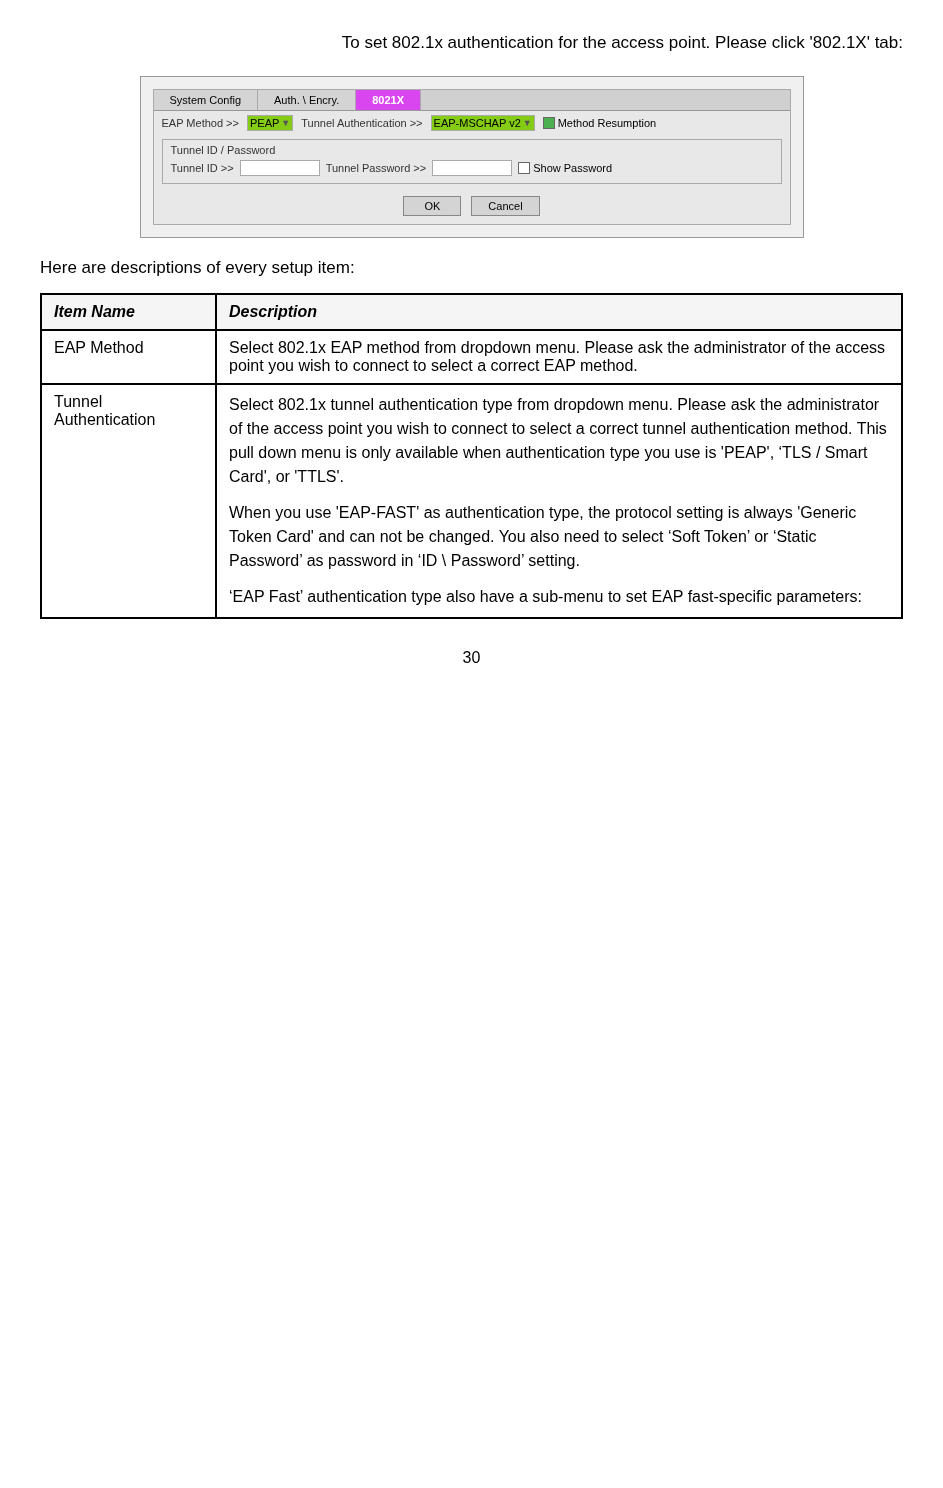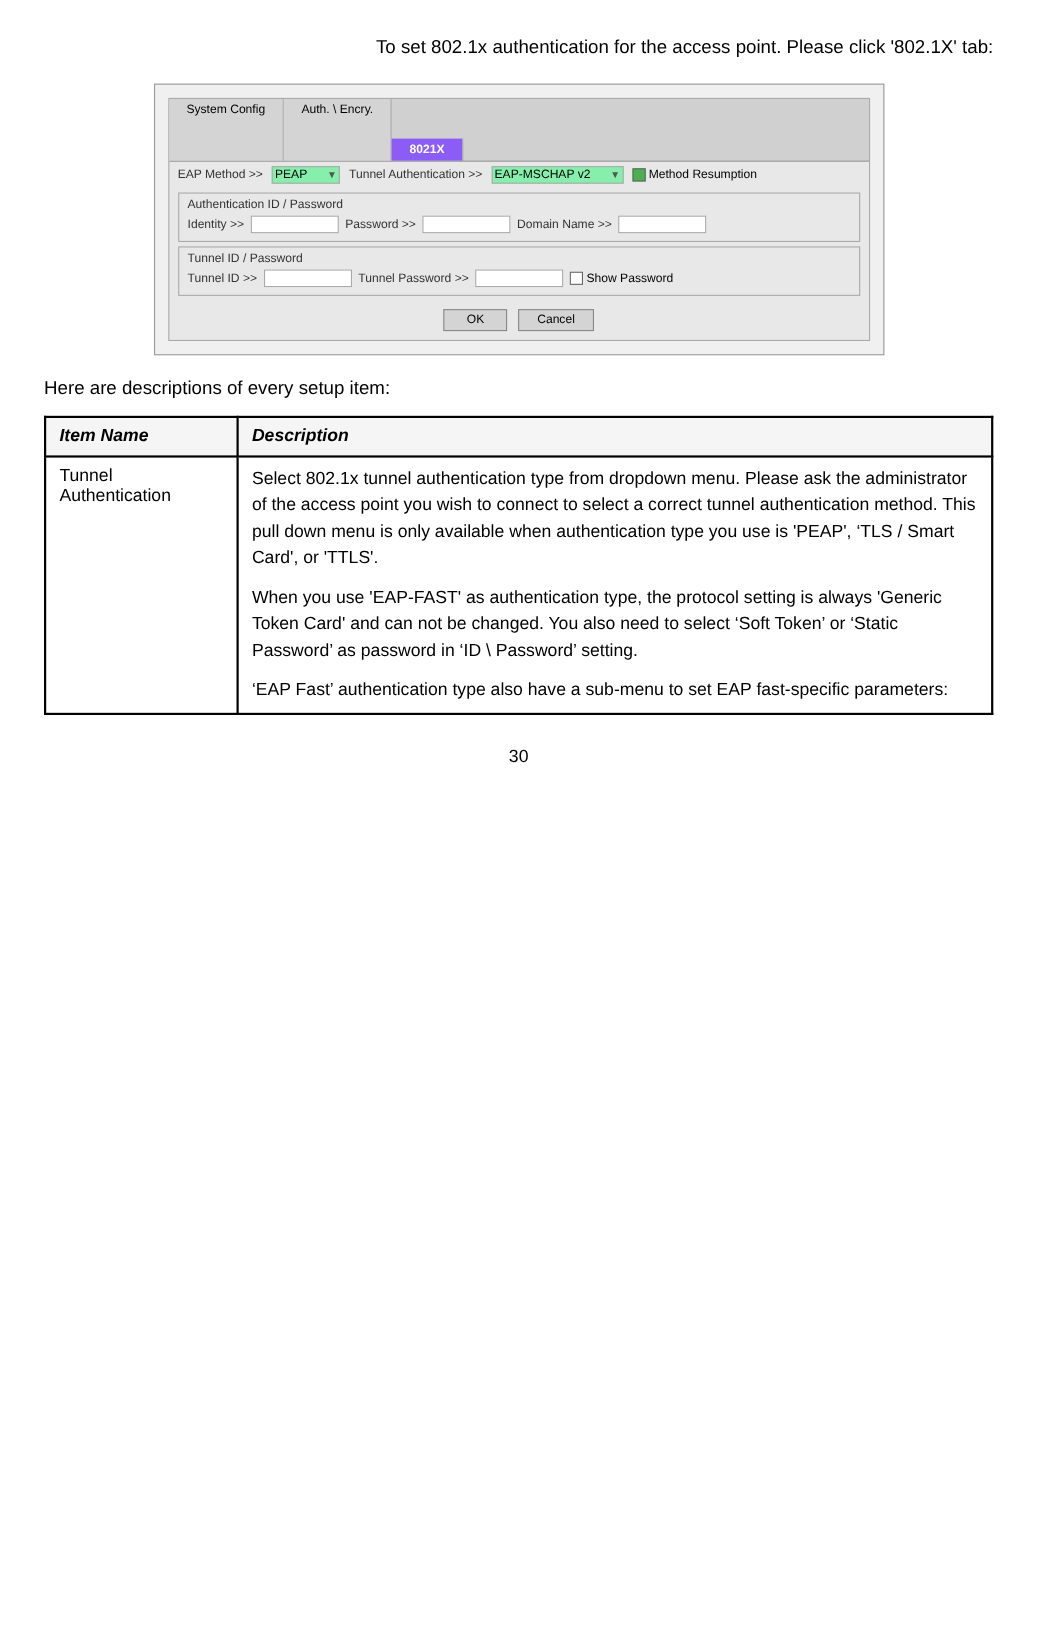--- a/index.html
+++ b/index.html
@@ -47,47 +47,46 @@
 
     .dialog-tab {
       padding: 4px 16px;
       border-right: 1px solid #aaa;
       font-size: 11px;
       cursor: pointer;
       background: #d4d4d4;
     }
 
     .dialog-tab.active {
-      background: #8b5cf6;
+      background: #d946ef;
       color: white;
       font-weight: bold;
-      margin-top: 36px;
     }
 
     .dialog-row {
       display: flex;
       align-items: center;
       padding: 4px 8px;
       gap: 8px;
       flex-wrap: wrap;
     }
 
     .dialog-label {
       font-size: 11px;
       color: #333;
     }
 
     .dialog-select {
       font-size: 11px;
       padding: 1px 2px;
-      background: #86efac;
+      background: #84cc16;
       border: 1px solid #aaa;
       display: inline-flex;
       align-items: center;
-      gap: 18px;
+      gap: 2px;
     }
 
     .dropdown-arrow {
       font-size: 9px;
       color: #555;
     }
 
     .checkbox-label {
       display: flex;
       align-items: center;
@@ -252,31 +251,20 @@
         <span>EAP-MSCHAP v2</span>
         <span class="dropdown-arrow">▼</span>
       </div>
       <div class="checkbox-label">
         <span class="checkbox-small checkbox-checked"></span>
         <span>Method Resumption</span>
       </div>
     </div>
 
 
-    <div class="section-box">
-      <div class="section-title">Authentication ID / Password</div>
-      <div class="form-row">
-        <span class="dialog-label">Identity &gt;&gt;</span>
-        <input class="form-input" type="text" value="" style="">
-        <span class="dialog-label">Password &gt;&gt;</span>
-        <input class="form-input" type="password" value="" style="">
-        <span class="dialog-label">Domain Name &gt;&gt;</span>
-        <input class="form-input" type="text" value="" style="">
-      </div>
-    </div>
 
     <div class="section-box">
       <div class="section-title">Tunnel ID / Password</div>
       <div class="form-row">
         <span class="dialog-label">Tunnel ID &gt;&gt;</span>
         <input class="form-input" type="text" value="" style="">
         <span class="dialog-label">Tunnel Password &gt;&gt;</span>
         <input class="form-input" type="password" value="" style="">
         <div class="checkbox-label">
           <span class="checkbox-small"></span>
@@ -296,20 +284,24 @@
 
 <table class="desc-table">
   <thead>
     <tr>
       <th>Item Name</th>
       <th>Description</th>
     </tr>
   </thead>
   <tbody>
     <tr>
+      <td>EAP Method</td>
+      <td>Select 802.1x EAP method from dropdown menu. Please ask the administrator of the access point you wish to connect to select a correct EAP method.</td>
+    </tr>
+    <tr>
       <td>Tunnel<br>Authentication</td>
       <td>
         <p>Select 802.1x tunnel authentication type from dropdown menu. Please ask the administrator of the access point you wish to connect to select a correct tunnel authentication method. This pull down menu is only available when authentication type you use is 'PEAP', ‘TLS / Smart Card', or 'TTLS'.</p>
         <p>When you use 'EAP-FAST' as authentication type, the protocol setting is always 'Generic Token Card' and can not be changed. You also need to select ‘Soft Token’ or ‘Static Password’ as password in ‘ID \ Password’ setting.</p>
         <p>‘EAP Fast’ authentication type also have a sub-menu to set EAP fast-specific parameters:</p>
       </td>
     </tr>
   </tbody>
 </table>
 

